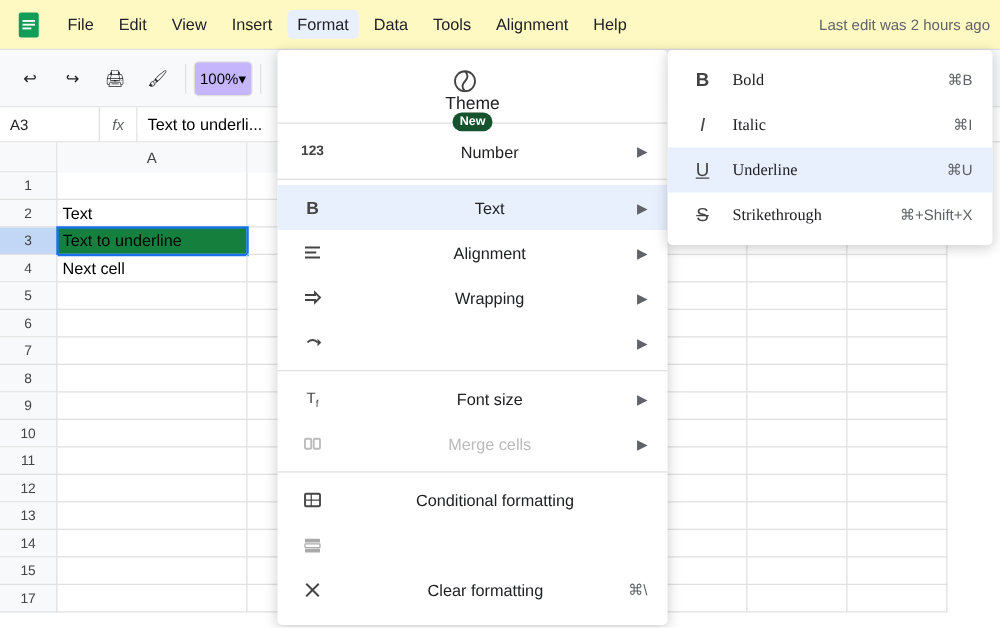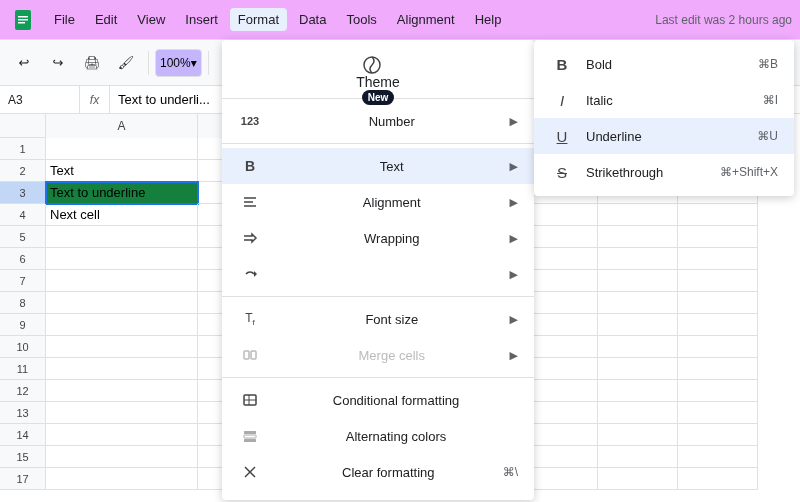--- a/index.html
+++ b/index.html
@@ -1,21 +1,21 @@
 <!DOCTYPE html>
 <html><head>
   <meta charset="utf-8">
   <style>
     * { margin: 0; padding: 0; box-sizing: border-box; }
     body { font-family: Arial, sans-serif; font-size: 13px; background: #fff; width: 800px; height: 502px; overflow: hidden; position: relative; }
 
     
     .menu-bar {
       display: flex; align-items: center; height: 40px;
-      background: #f0abfc; border-bottom: 1px solid #e0e0e0;
+      background: #fef9c3; border-bottom: 1px solid #e0e0e0;
       padding: 0 8px; gap: 4px;
     }
     .menu-logo {
       width: 30px; height: 30px; margin-right: 4px;
       display: flex; align-items: center; justify-content: center;
     }
     .menu-logo svg { width: 24px; height: 24px; }
     .menu-item {
       padding: 4px 8px; border-radius: 4px; cursor: pointer;
       font-size: 13px; color: #202124; white-space: nowrap;
@@ -141,41 +141,41 @@
       cursor: pointer; font-size: 13px; color: #202124;
       height: 44px;
       flex-direction: column;
     }
     .theme-icon {
       width: 24px; height: 24px; display: flex; align-items: center;
       justify-content: center; margin-right: 12px;
     }
     .theme-label { flex: 1; font-size: 14px; }
     .new-badge {
-      background: #0f172a; color: #fff; font-size: 10px; font-weight: bold;
+      background: #14532d; color: #fff; font-size: 10px; font-weight: bold;
       padding: 2px 6px; border-radius: 10px;
     }
 
     
     .text-submenu {
       position: absolute; top: 40px; left: 534px;
       width: 260px; background: #fff;
       box-shadow: 0 2px 10px rgba(0,0,0,0.2);
       border-radius: 4px; padding: 6px 0; z-index: 300;
     }
     .sub-item {
       display: flex; align-items: center; padding: 6px 16px;
       cursor: pointer; font-size: 13px; color: #202124;
       height: 36px;
     }
     .sub-item-icon {
       width: 24px; height: 24px; display: flex; align-items: center;
       justify-content: center; margin-right: 12px; flex-shrink: 0;
     }
-    .sub-item-label { flex: 1; }
+    .sub-item-label { flex: 1; font-family: Liberation Serif, serif; }
     .sub-item-shortcut { color: #5f6368; font-size: 12px; }
 
     
     .sub-item.highlighted { background: #e8f0fe; }
   </style>
 </head>
 <body>
 
 <div class="menu-bar">
   <div class="menu-logo">
@@ -520,21 +520,20 @@
       <span class="drop-item-label">Conditional formatting</span>
     </div>
     <div class="drop-item">
       <div class="drop-item-icon">
         <svg width="16" height="16" viewBox="0 0 16 16">
             <rect x="2" y="3" width="12" height="3" rx="0.5" fill="#aaa"></rect>
             <rect x="2" y="7" width="12" height="3" rx="0.5" fill="none" stroke="#aaa" stroke-width="1"></rect>
             <rect x="2" y="11" width="12" height="3" rx="0.5" fill="#aaa"></rect>
           </svg>
       </div>
-      <span class="drop-item-label">Alternating colors</span>
     </div>
     <div class="drop-item">
       <div class="drop-item-icon">
         <svg width="16" height="16" viewBox="0 0 16 16">
             <line x1="3" y1="3" x2="13" y2="13" stroke="#444" stroke-width="1.5"></line>
             <line x1="13" y1="3" x2="3" y2="13" stroke="#444" stroke-width="1.5"></line>
           </svg>
       </div>
       <span class="drop-item-label">Clear formatting</span>
       <span class="drop-item-shortcut">⌘\</span>

